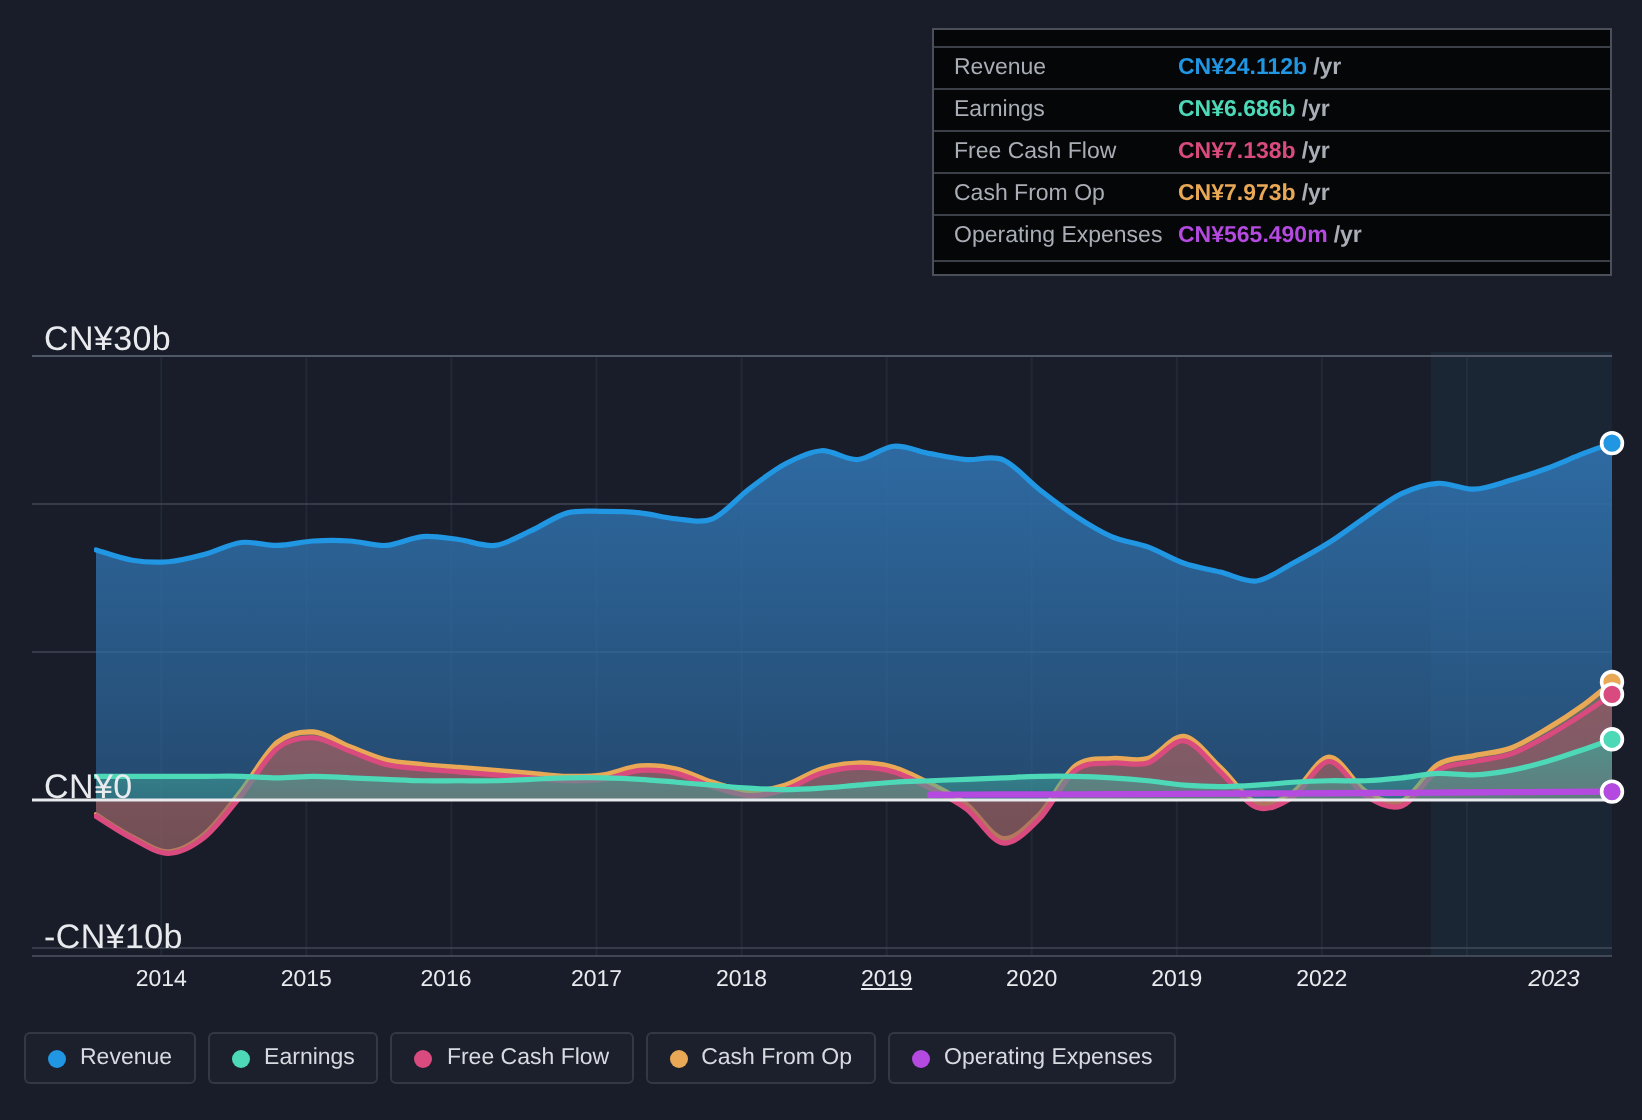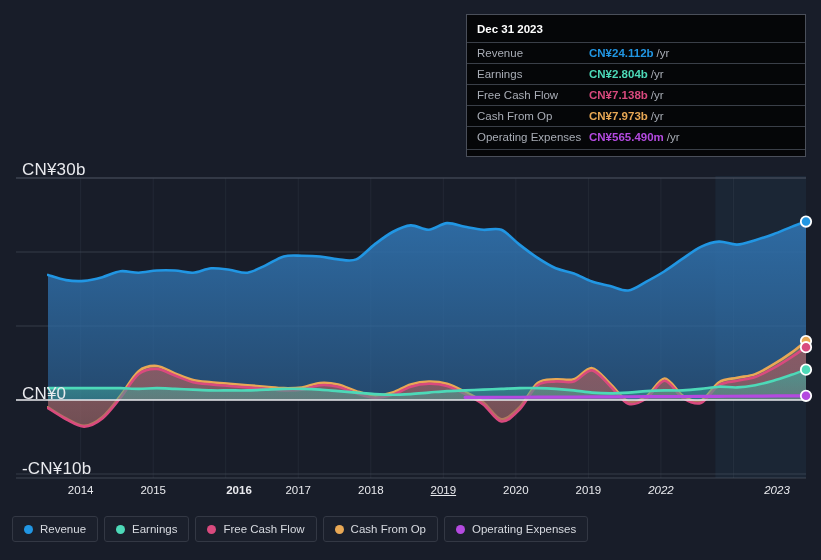--- a/index.html
+++ b/index.html
@@ -69,21 +69,21 @@
     padding: 4px 10px;
     min-height: 17px;
   }
   .tt-row.sub { border-top: none; padding-top: 0; }
   .tt-key {
     width: 112px;
     color: #a9adb6;
     flex: 0 0 112px;
   }
   .tt-val { font-weight: bold; white-space: nowrap; text-align: center; }
-  .tt-unit { color: #a9adb6; font-weight: normal; margin-left: 3px; margin-top: 23px; }
+  .tt-unit { color: #a9adb6; font-weight: bold; margin-left: 3px; margin-top: 23px; }
   #tooltip .tt-foot { border-top: 1px solid #3a3f48; height: 3px; margin-top: 2px;}
 
   
   #legend {
     position: absolute;
     left: 12px; top: 516px;
     display: flex;
     gap: 6px;
   }
   .legend-item {
@@ -171,40 +171,39 @@
       </svg>
   </div>
 
   <div class="y-label" id="y-top">CN¥30b</div>
   <div class="y-label" id="y-zero">CN¥0</div>
   <div class="y-label" id="y-bot">-CN¥10b</div>
 
   <div id="x-labels">
       <div class="x-label" style="left: 80.6411px;">2014</div>
       <div class="x-label" style="left: 153.177px;">2015</div>
-      <div class="x-label" style="left: 239px; font-weight: bold;">2016</div>
+      <div class="x-label" style="left: 223px;">2016</div>
       <div class="x-label" style="left: 298.249px;">2017</div>
       <div class="x-label" style="left: 370.785px; text-align: right;">2018</div>
       <div class="x-label" style="left: 443.321px; text-decoration: underline;">2019</div>
       <div class="x-label" style="left: 515.856px;">2020</div>
       <div class="x-label" style="left: 588.392px;">2019</div>
-      <div class="x-label" style="left: 660.928px; font-style: italic;">2022</div>
+      <div class="x-label" style="left: 660.928px;">2022</div>
       <div class="x-label" style="left: 777px; font-style: italic;">2023</div>
     </div>
 
   <div id="tooltip">
-    <div class="tt-date">Dec 31 2023</div>
     <div id="tt-rows">
         <div class="tt-row">
           <div class="tt-key">Revenue</div>
           <div><span class="tt-val" style="color: rgb(33, 150, 227);">CN¥24.112b</span><span class="tt-unit">/yr</span></div>
         </div>
         <div class="tt-row">
           <div class="tt-key">Earnings</div>
-          <div><span class="tt-val" style="color: rgb(77, 217, 184);">CN¥2.804b</span><span class="tt-unit">/yr</span></div>
+          <div><span class="tt-val" style="color: rgb(77, 217, 184);">CN¥6.686b</span><span class="tt-unit">/yr</span></div>
         </div>
         <div class="tt-row">
           <div class="tt-key">Free Cash Flow</div>
           <div><span class="tt-val" style="color: rgb(217, 74, 126);">CN¥7.138b</span><span class="tt-unit">/yr</span></div>
         </div>
         <div class="tt-row">
           <div class="tt-key">Cash From Op</div>
           <div><span class="tt-val" style="color: rgb(232, 168, 85);">CN¥7.973b</span><span class="tt-unit">/yr</span></div>
         </div>
         <div class="tt-row">

